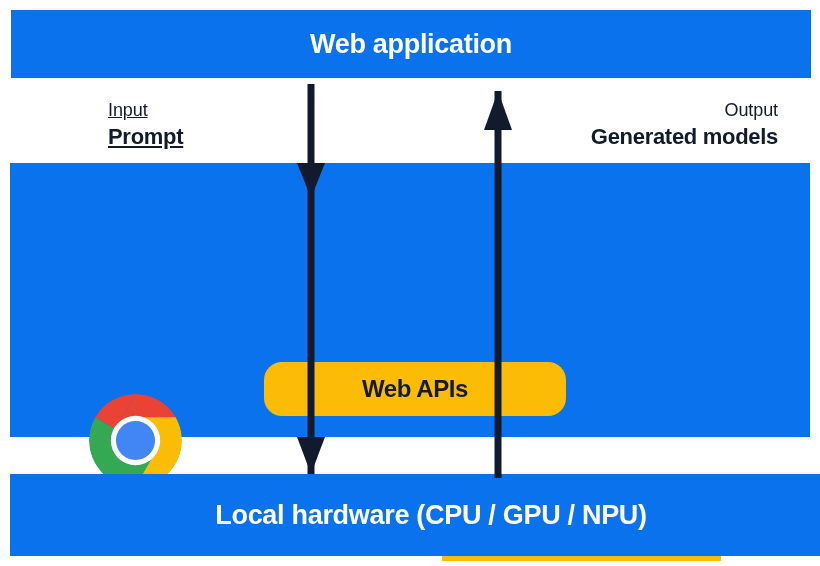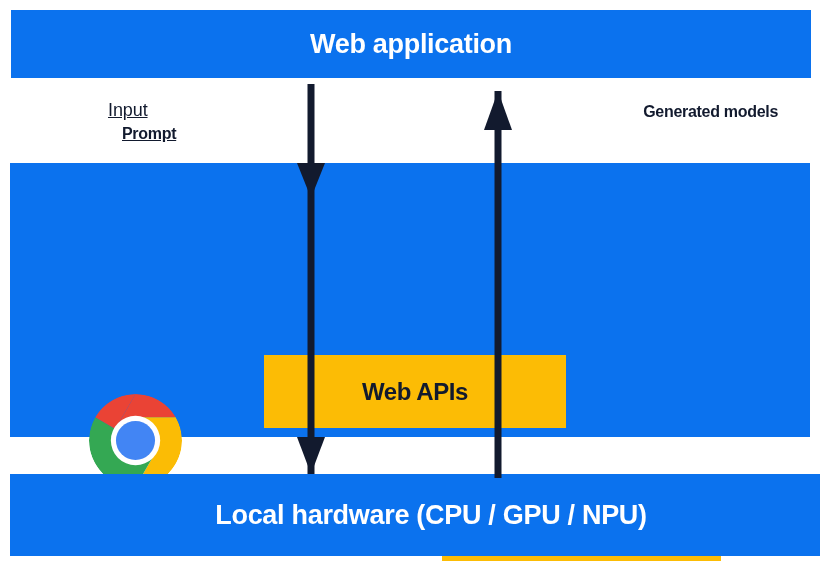--- a/index.html
+++ b/index.html
@@ -75,25 +75,24 @@
     text-align: right;
   }
   .caption-kicker {
     display: block;
     font-size: 18px;
     font-weight: normal;
     letter-spacing: -0.1px;
   }
   .caption-value {
     display: block;
-    font-size: 16px;
+    font-size: 22px;
     font-weight: bold;
     letter-spacing: -0.3px;
     margin-top: 2px;
-    margin-left: 14px;
   }
 
   
   .arrow {
     position: absolute;
   }
   #arrow-prompt-down {
     left: 283px;
     top: 84px;
     width: 56px;
@@ -110,23 +109,24 @@
   .gold-box {
     position: absolute;
     background: #FCBC05;
     display: flex;
     align-items: center;
     justify-content: center;
     text-align: center;
   }
   #box-web-apis {
     left: 254px;
-    top: 192px;
+    top: 199px;
     width: 302px;
-    height: 73px;
+    height: 54px;
+    border-radius: 18px;
   }
   #box-builtin-models {
     left: 432px;
     top: 318px;
     width: 279px;
     height: 80px;
   }
   .gold-box-label {
     color: #121A2E;
     font-size: 24px;
@@ -165,20 +165,21 @@
   <div class="band" id="band-web-application">
     <span class="band-title">Web application</span>
   </div>
 
   <div class="caption" id="caption-input">
     <span class="caption-kicker">Input</span>
     <span class="caption-value">Prompt</span>
   </div>
 
   <div class="caption" id="caption-output">
+    <span class="caption-kicker">Output</span>
     <span class="caption-value">Generated models</span>
   </div>
 
   <div class="band" id="band-browser">
 
     <svg id="chrome-logo" viewBox="0 0 100 100">
       <defs>
         <clipPath id="clip-circle">
           <circle cx="50" cy="50" r="50"></circle>
         </clipPath>

